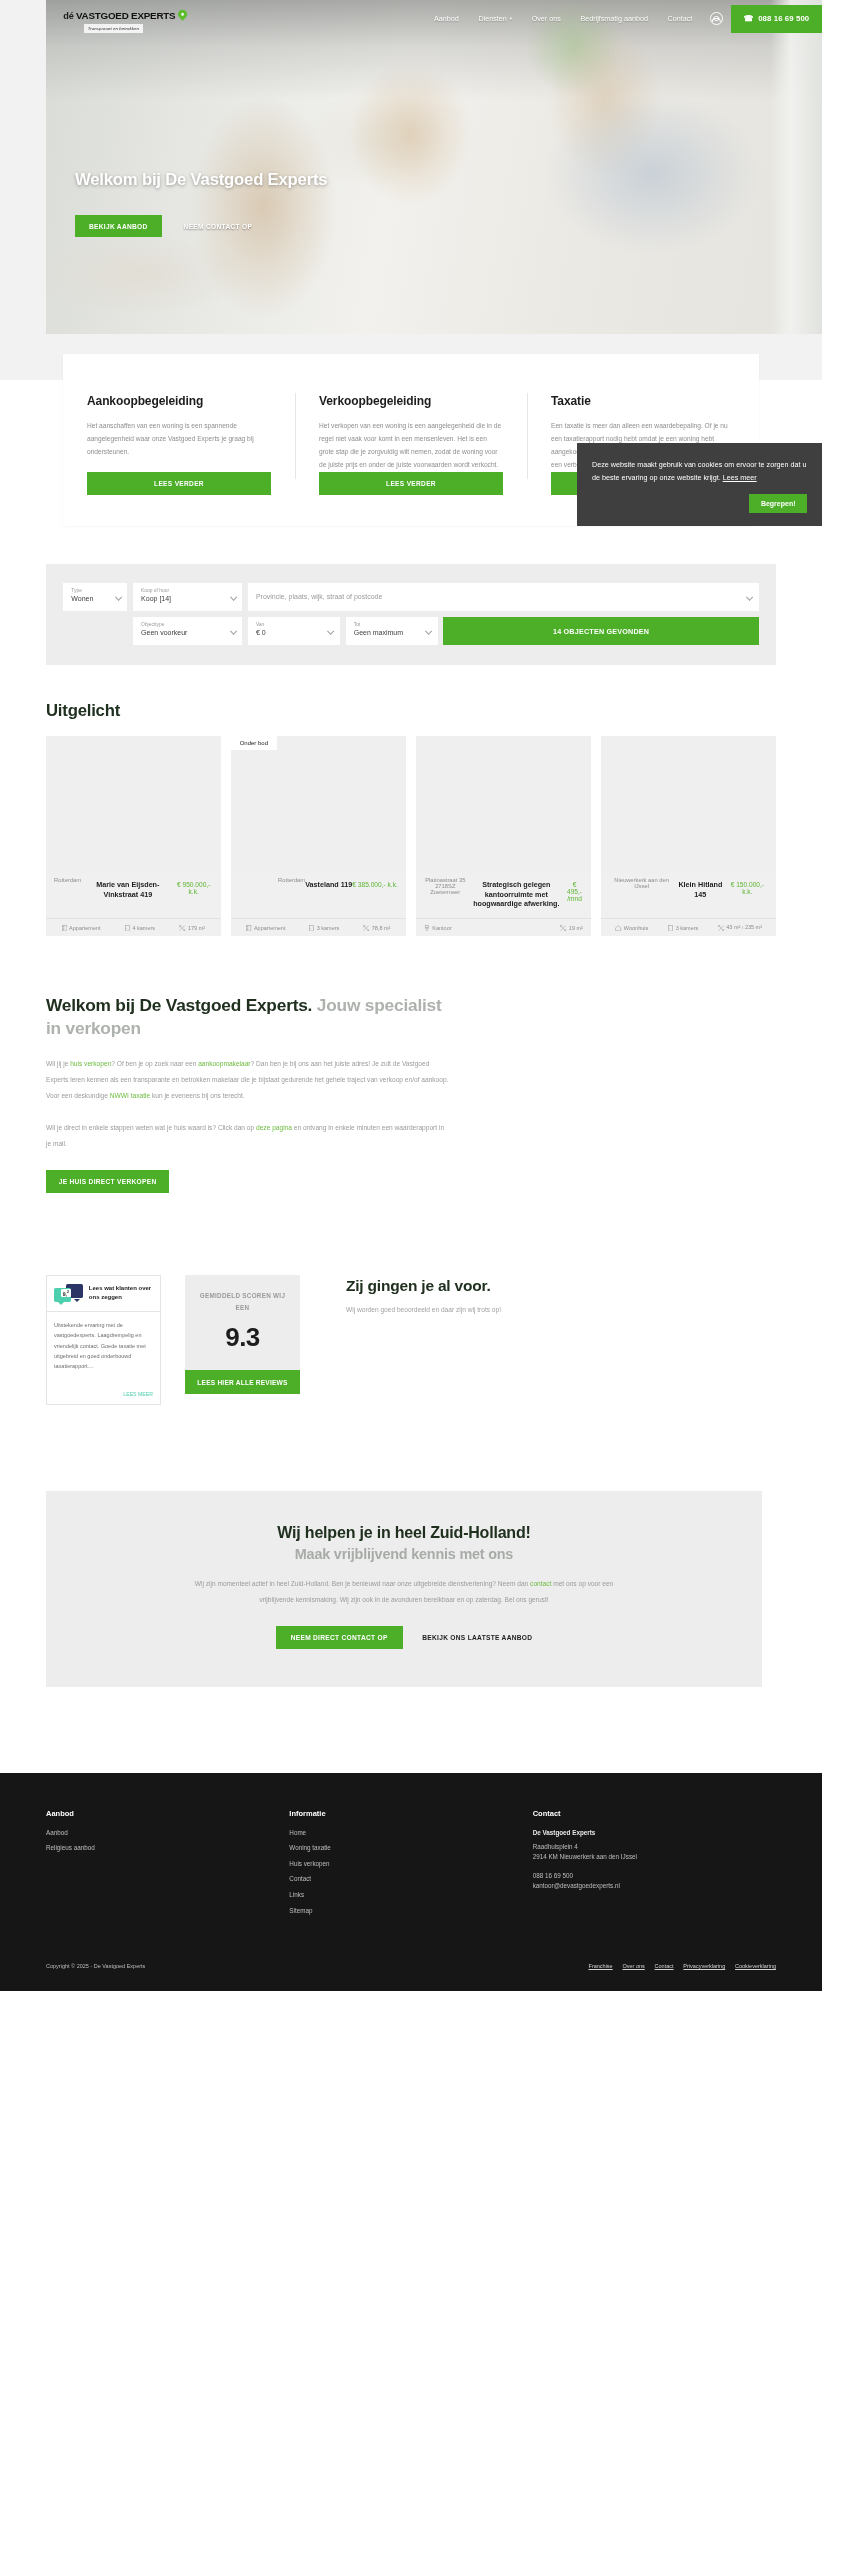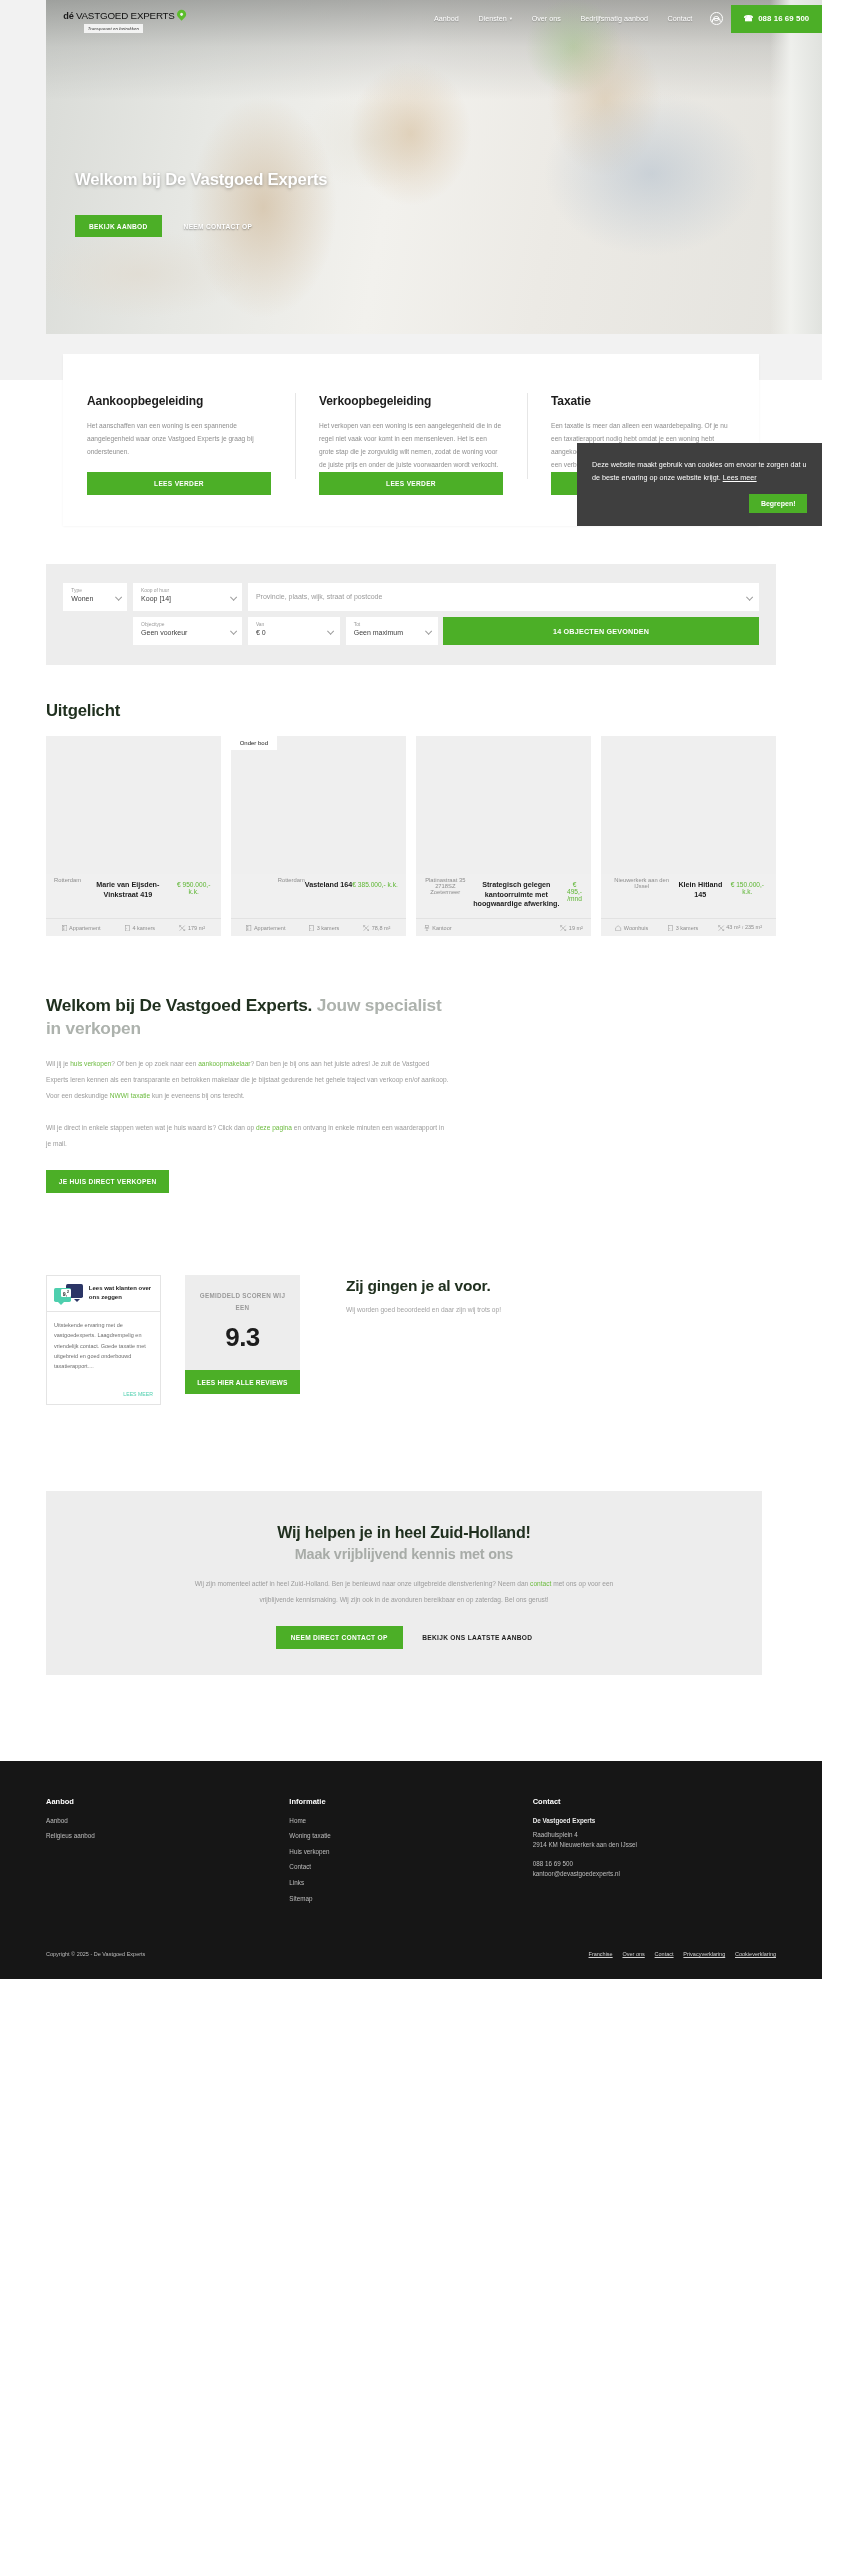--- a/index.html
+++ b/index.html
@@ -52,21 +52,21 @@
     display: flex; align-items: center;
     z-index: 40;
   }
   .logo-block { position: absolute; left: 17.3px; top: 10.4px; }
   .logo-main { display: flex; align-items: flex-start; }
   .logo-de {
     font-size: 9.2px; font-weight: 700; color: #1b1b1b; letter-spacing: -0.2px;
     font-family: "Liberation Sans", sans-serif; padding-top: 0.6px;
   }
   .logo-rest {
-    font-size: 9.8px; font-weight: 400; color: #111; letter-spacing: -0.2px;
+    font-size: 9.8px; font-weight: 700; color: #111; letter-spacing: -0.2px;
     margin-left: 2.3px;
   }
   .logo-pin {
     width: 8.6px; height: 11.5px; margin-left: 2.3px; position: relative;
   }
   .logo-pin span {
     position: absolute; left: 0; top: 0; width: 8.6px; height: 8.6px;
     background: #5bbd2c; border-radius: 50% 50% 50% 0;
     transform: rotate(-45deg);
   }
@@ -268,21 +268,21 @@
     display: block; width: 100%; background: #4caf27; color: #fff; border: none;
     font-weight: 800; font-size: 6.6px; letter-spacing: 0.2px; padding: 8.6px 0; cursor: pointer;
   }
   .rev-right { padding-left: 22px; padding-top: 2.3px; }
   .rev-right h2 { font-size: 15.5px; font-weight: 800; color: #20301f; letter-spacing: -0.2px; }
   .rev-right p { margin-top: 11.5px; font-size: 6.6px; color: #a2a2a2; }
 
   
   .cta {
     margin: 86px 60px 0 46px; background: #ededed; text-align: center;
-    padding: 33px 132px 26px 132px;
+    padding: 33px 132px 38px 132px;
   }
   .cta h2 { font-size: 16px; font-weight: 800; color: #20301f; letter-spacing: -0.2px; }
   .cta h3 { font-size: 14.4px; font-weight: 800; color: #a8aca8; letter-spacing: -0.2px; margin-top: 4.6px; }
   .cta p { margin-top: 14px; font-size: 6.6px; line-height: 2.3; color: #9b9b9b; }
   .cta p a { color: #6cbb3f; text-decoration: none; }
   .cta-btns { margin-top: 19.6px; display: flex; justify-content: center; align-items: center; }
   .cta-btns .btn-green { padding: 8px 15px; }
   .cta-ghost {
     margin-left: 19.6px; font-size: 6.6px; font-weight: 800; letter-spacing: 0.3px;
     color: #1d1d1d; cursor: pointer; text-decoration: none;
@@ -465,21 +465,21 @@
           </span>
         </div>
       </div>
 
       <div class="prop">
         <div class="prop-img">
           <span class="badge">Onder bod</span>
         </div>
         <div class="prop-body">
           <div class="prop-city">Rotterdam</div>
-          <div class="prop-title">Vasteland 164</div>
+          <div class="prop-title">Vasteland 119</div>
           <div class="prop-price">€ 385.000,- k.k.</div>
         </div>
         <div class="prop-feats">
           <span class="feat">
             <svg width="5.2" height="6.3" viewBox="0 0 9 11">
                 <rect x="0.5" y="0.5" width="8" height="10" fill="none" stroke="#a0a0a0"></rect>
                 <rect x="2" y="2" width="2" height="1.6" fill="#a0a0a0"></rect>
                 <rect x="2" y="4.7" width="2" height="1.6" fill="#a0a0a0"></rect>
                 <rect x="2" y="7.4" width="2" height="1.6" fill="#a0a0a0"></rect>
               </svg>

